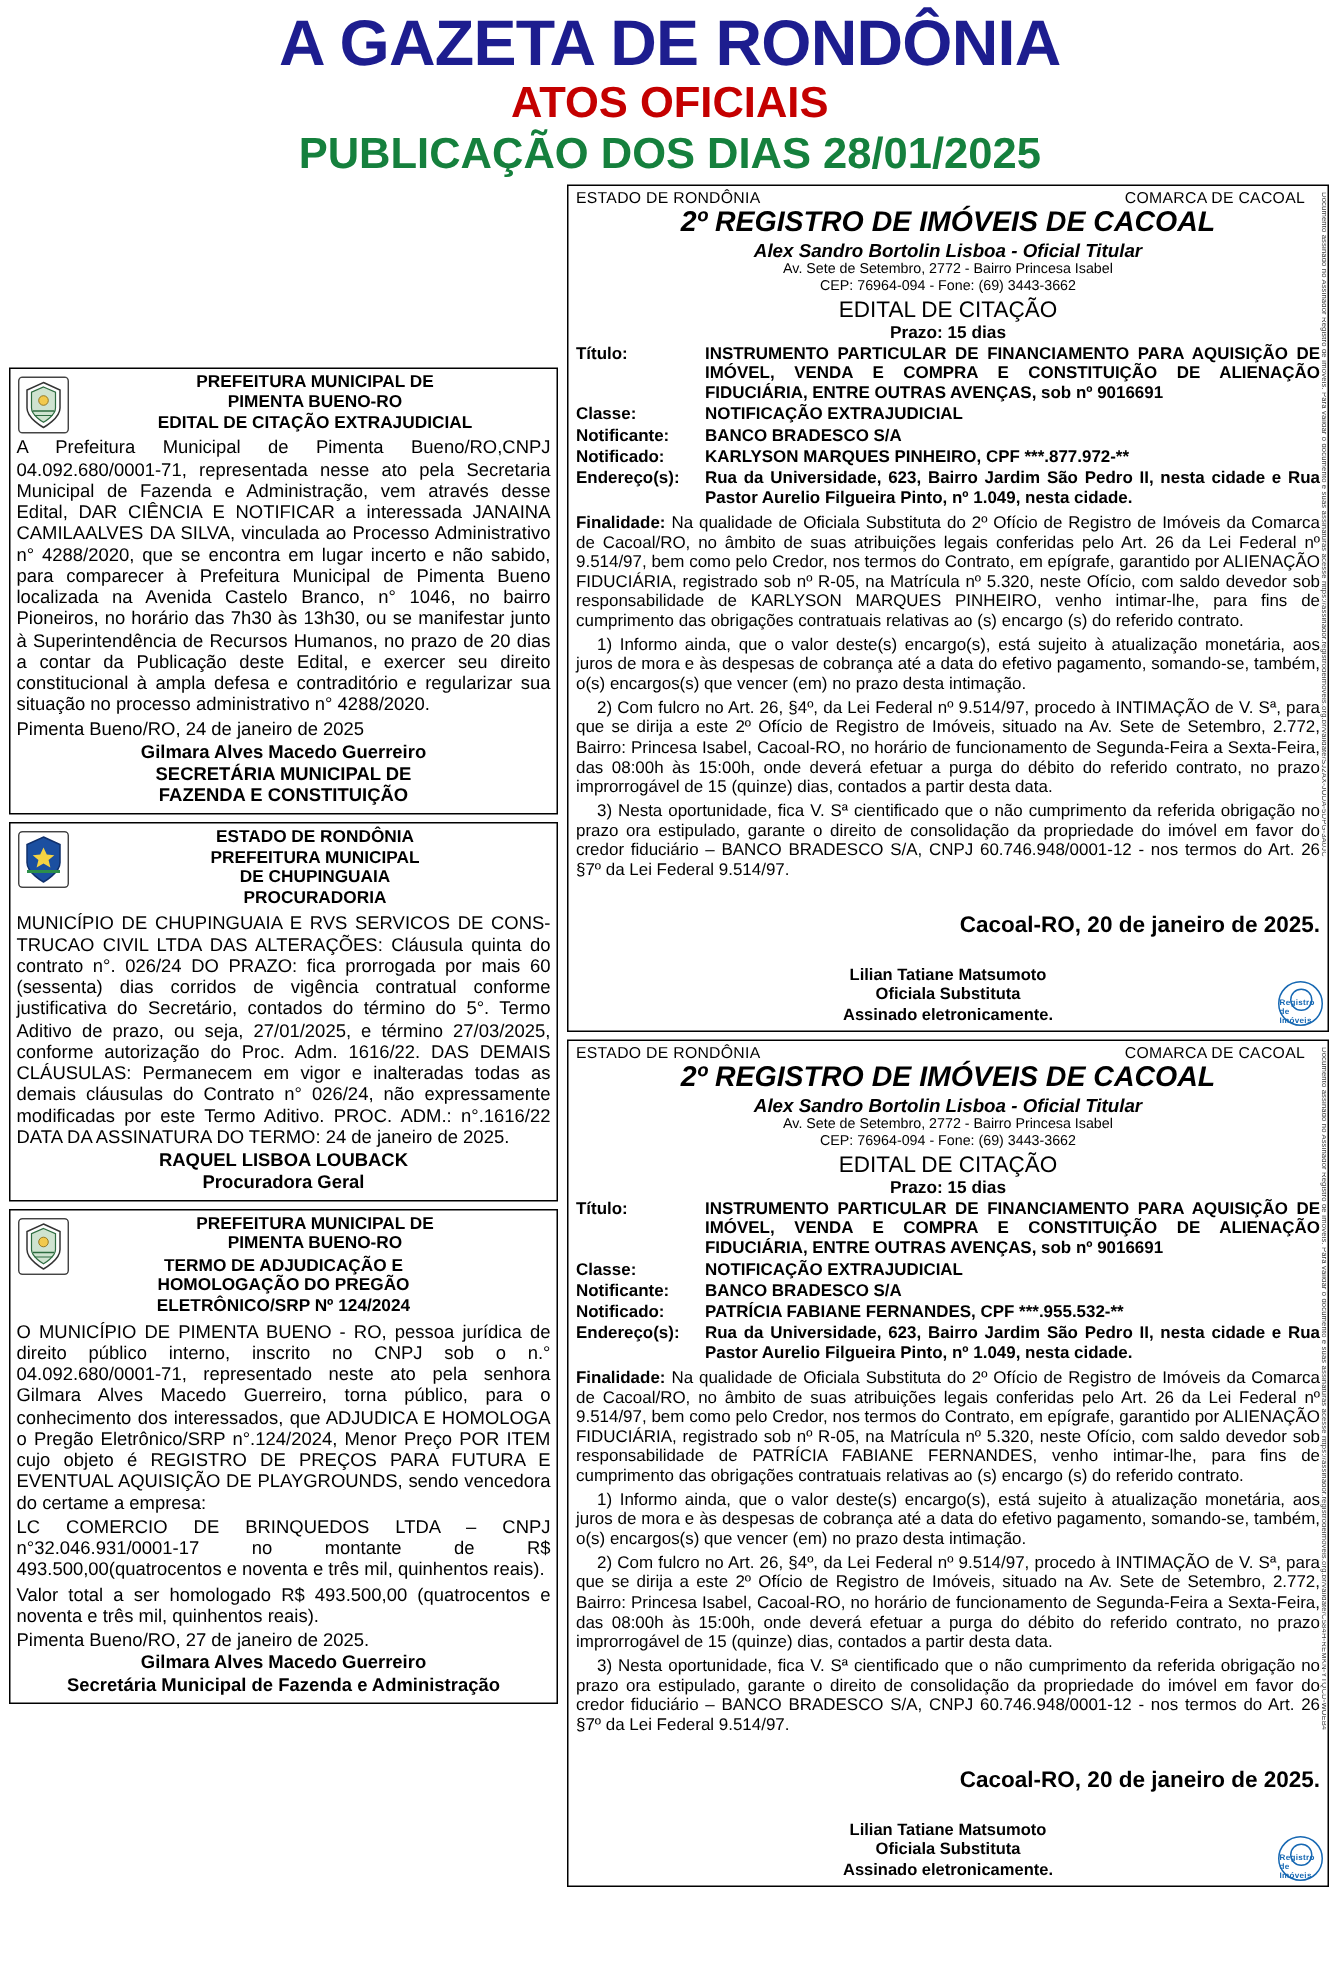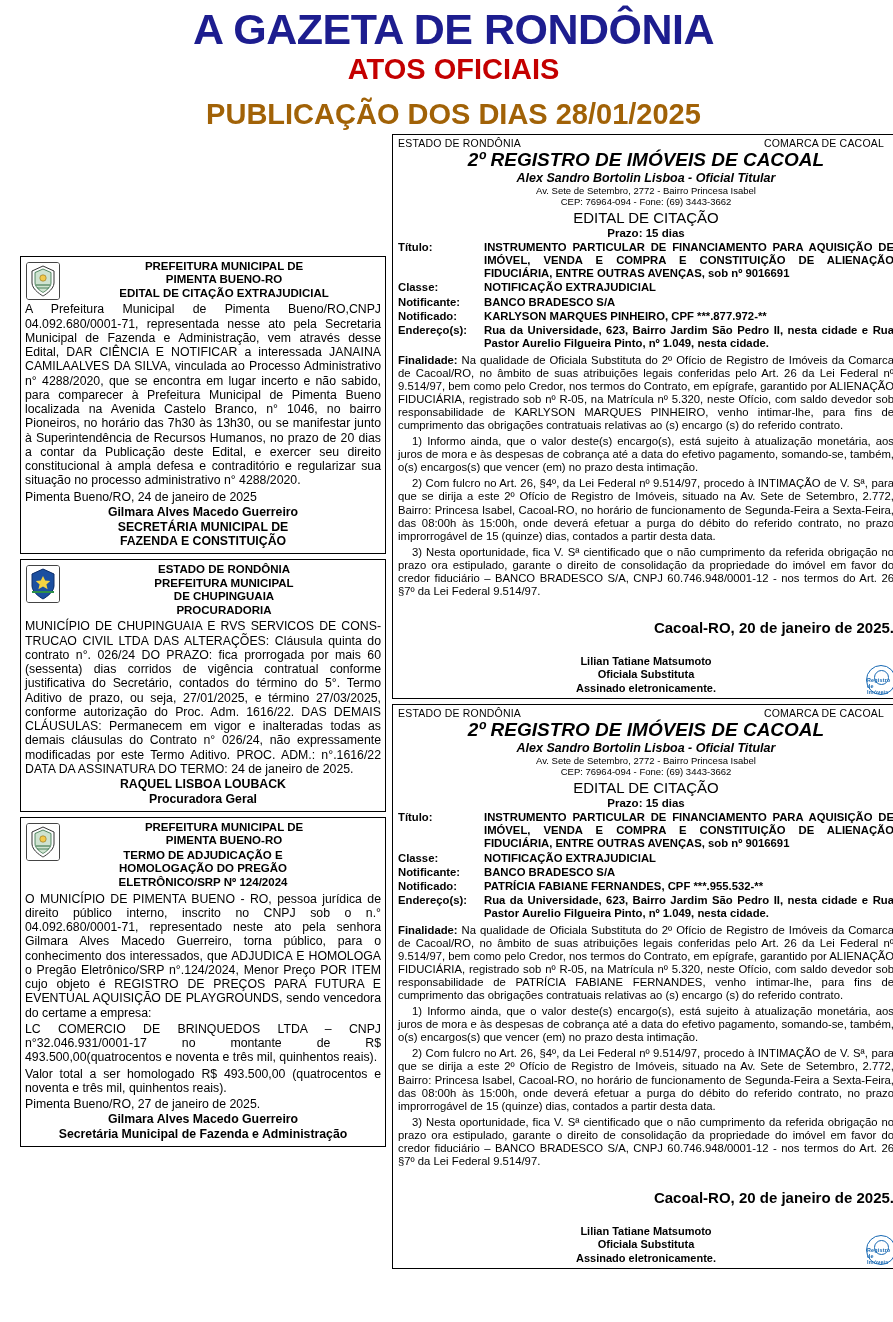--- a/index.html
+++ b/index.html
@@ -6,21 +6,21 @@
   html, body { margin:0; padding:0; }
   body {
     width: 893px;
     height: 1322px;
     background: #ffffff;
     font-family: "Liberation Sans", sans-serif;
     color: #000000;
     position: relative;
     overflow: hidden;
   }
-  .page { width:893px; height:963px; padding: 4px 6px 0 20px; position:relative; }
+  .page { width:893px; height:963px; padding: 4px 6px 0 6px; position:relative; }
 
   
   .masthead { text-align:center; }
   .mast-title {
     font-family: "Liberation Sans", sans-serif;
     font-weight: bold;
     font-size: 43px;
     letter-spacing: -0.5px;
     color: #1d1d8f;
     line-height: 1.02;
@@ -29,23 +29,23 @@
   .mast-sub {
     font-weight: bold;
     font-size: 29px;
     color: #c40000;
     line-height: 1.05;
     margin-top: 2px;
   }
   .mast-date {
     font-weight: bold;
     font-size: 29px;
-    color: #a16207;
+    color: #15803d;
     line-height: 1.05;
-    margin-top: 15px;
+    margin-top: 4px;
     margin-bottom: 4px;
   }
 
   
   .columns { display:flex; gap:6px; align-items:center; }
   .col-left { width: 366px; flex: 0 0 366px; }
   .col-right { width: 508px; flex: 0 0 508px; }
 
   .box {
     border: 1px solid #000;

